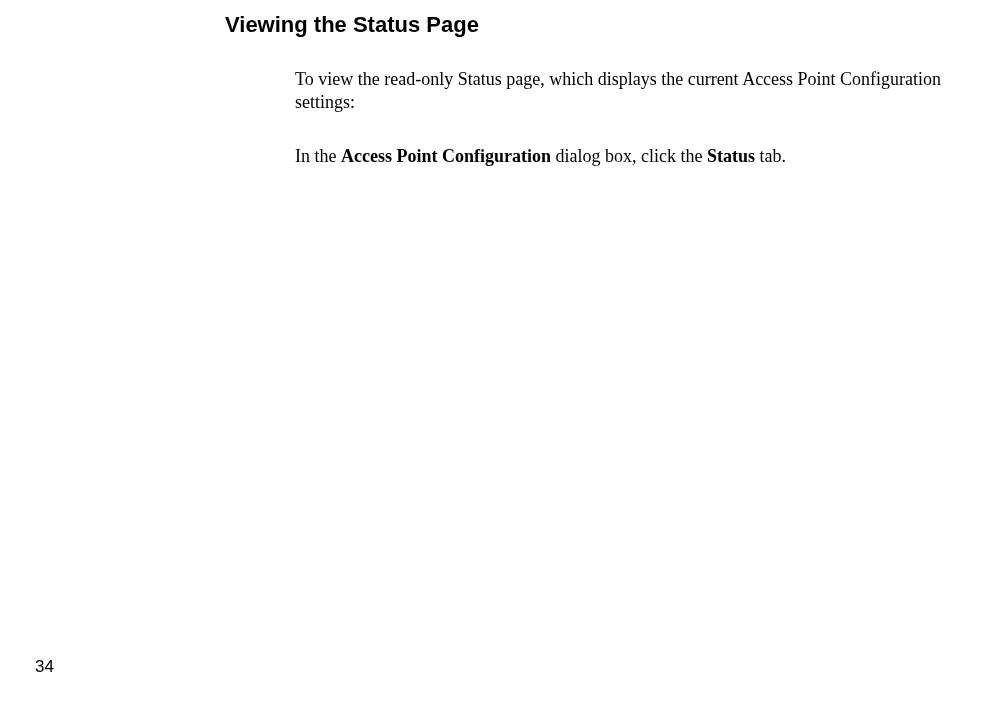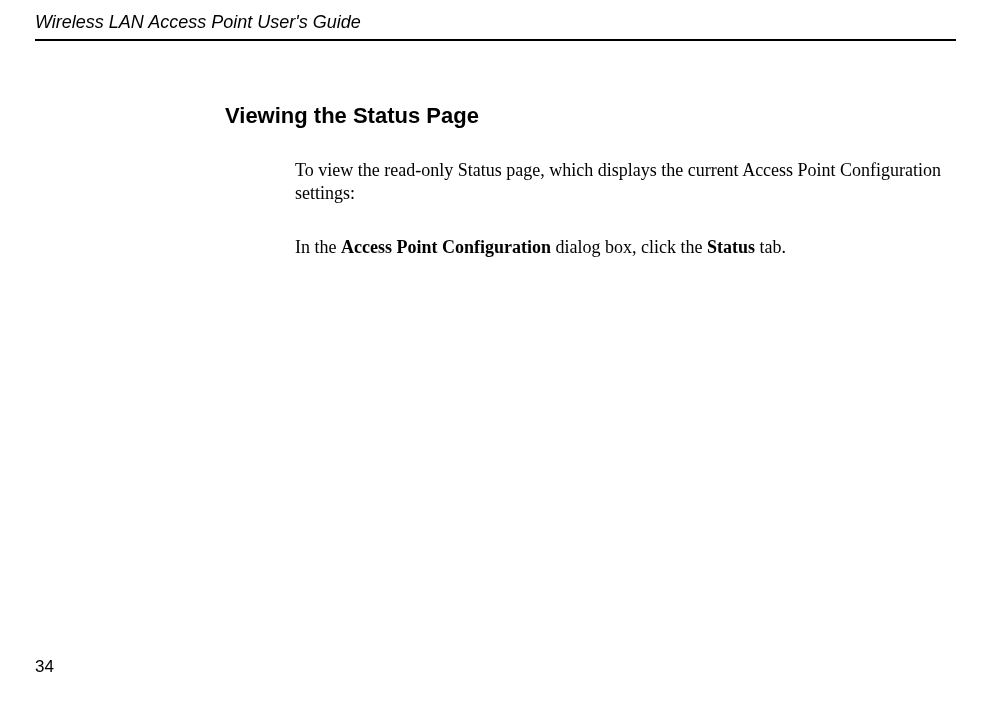--- a/index.html
+++ b/index.html
@@ -55,23 +55,20 @@
       bottom: 24px;
       left: 35px;
       font-family: Arial, Helvetica, sans-serif;
       font-size: 17px;
     }
   </style>
 </head>
 <body>
 
 <div class="page">
-  <div class="header">
-    <span>Wireless LAN Access Point User's Guide</span>
-  </div>
 
   <div class="content">
     <h2 class="heading">Viewing the Status Page</h2>
     <div class="body-text">
       <p>To view the read-only Status page, which displays the current Access Point Configuration settings:</p>
       <p>
         <span>In the </span><span class="bold">Access Point Configuration</span><span> dialog box, click the </span><span class="bold">Status</span><span> tab.</span>
       </p>
     </div>
   </div>

